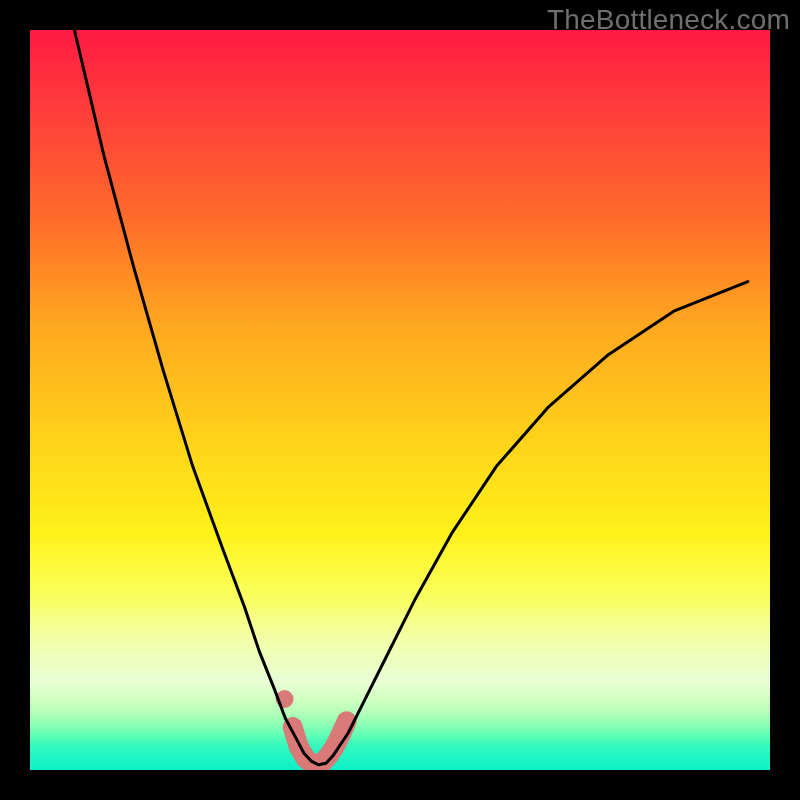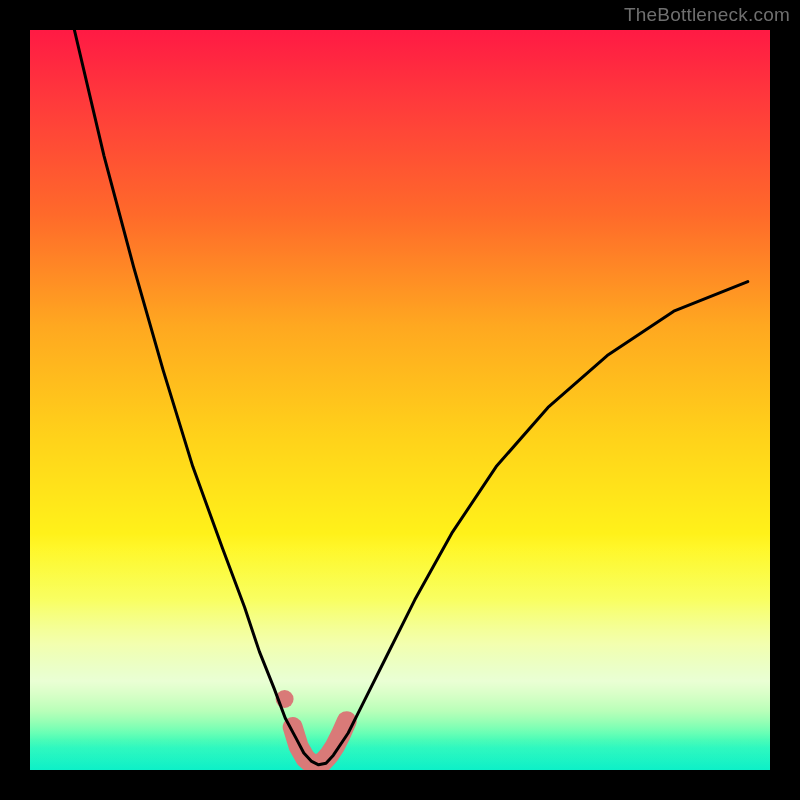--- a/index.html
+++ b/index.html
@@ -65,21 +65,21 @@
     inset: 0;
     width: 100%;
     height: 100%;
   }
 
   .watermark {
     position: absolute;
     top: 4px;
     right: 10px;
     color: #6f6f6f;
-    font-size: 19px;
+    font-size: 28px;
     font-weight: 500;
     letter-spacing: 0.2px;
     user-select: none;
   }
 </style>
 </head>
 <body>
 
 <div class="frame">
 

